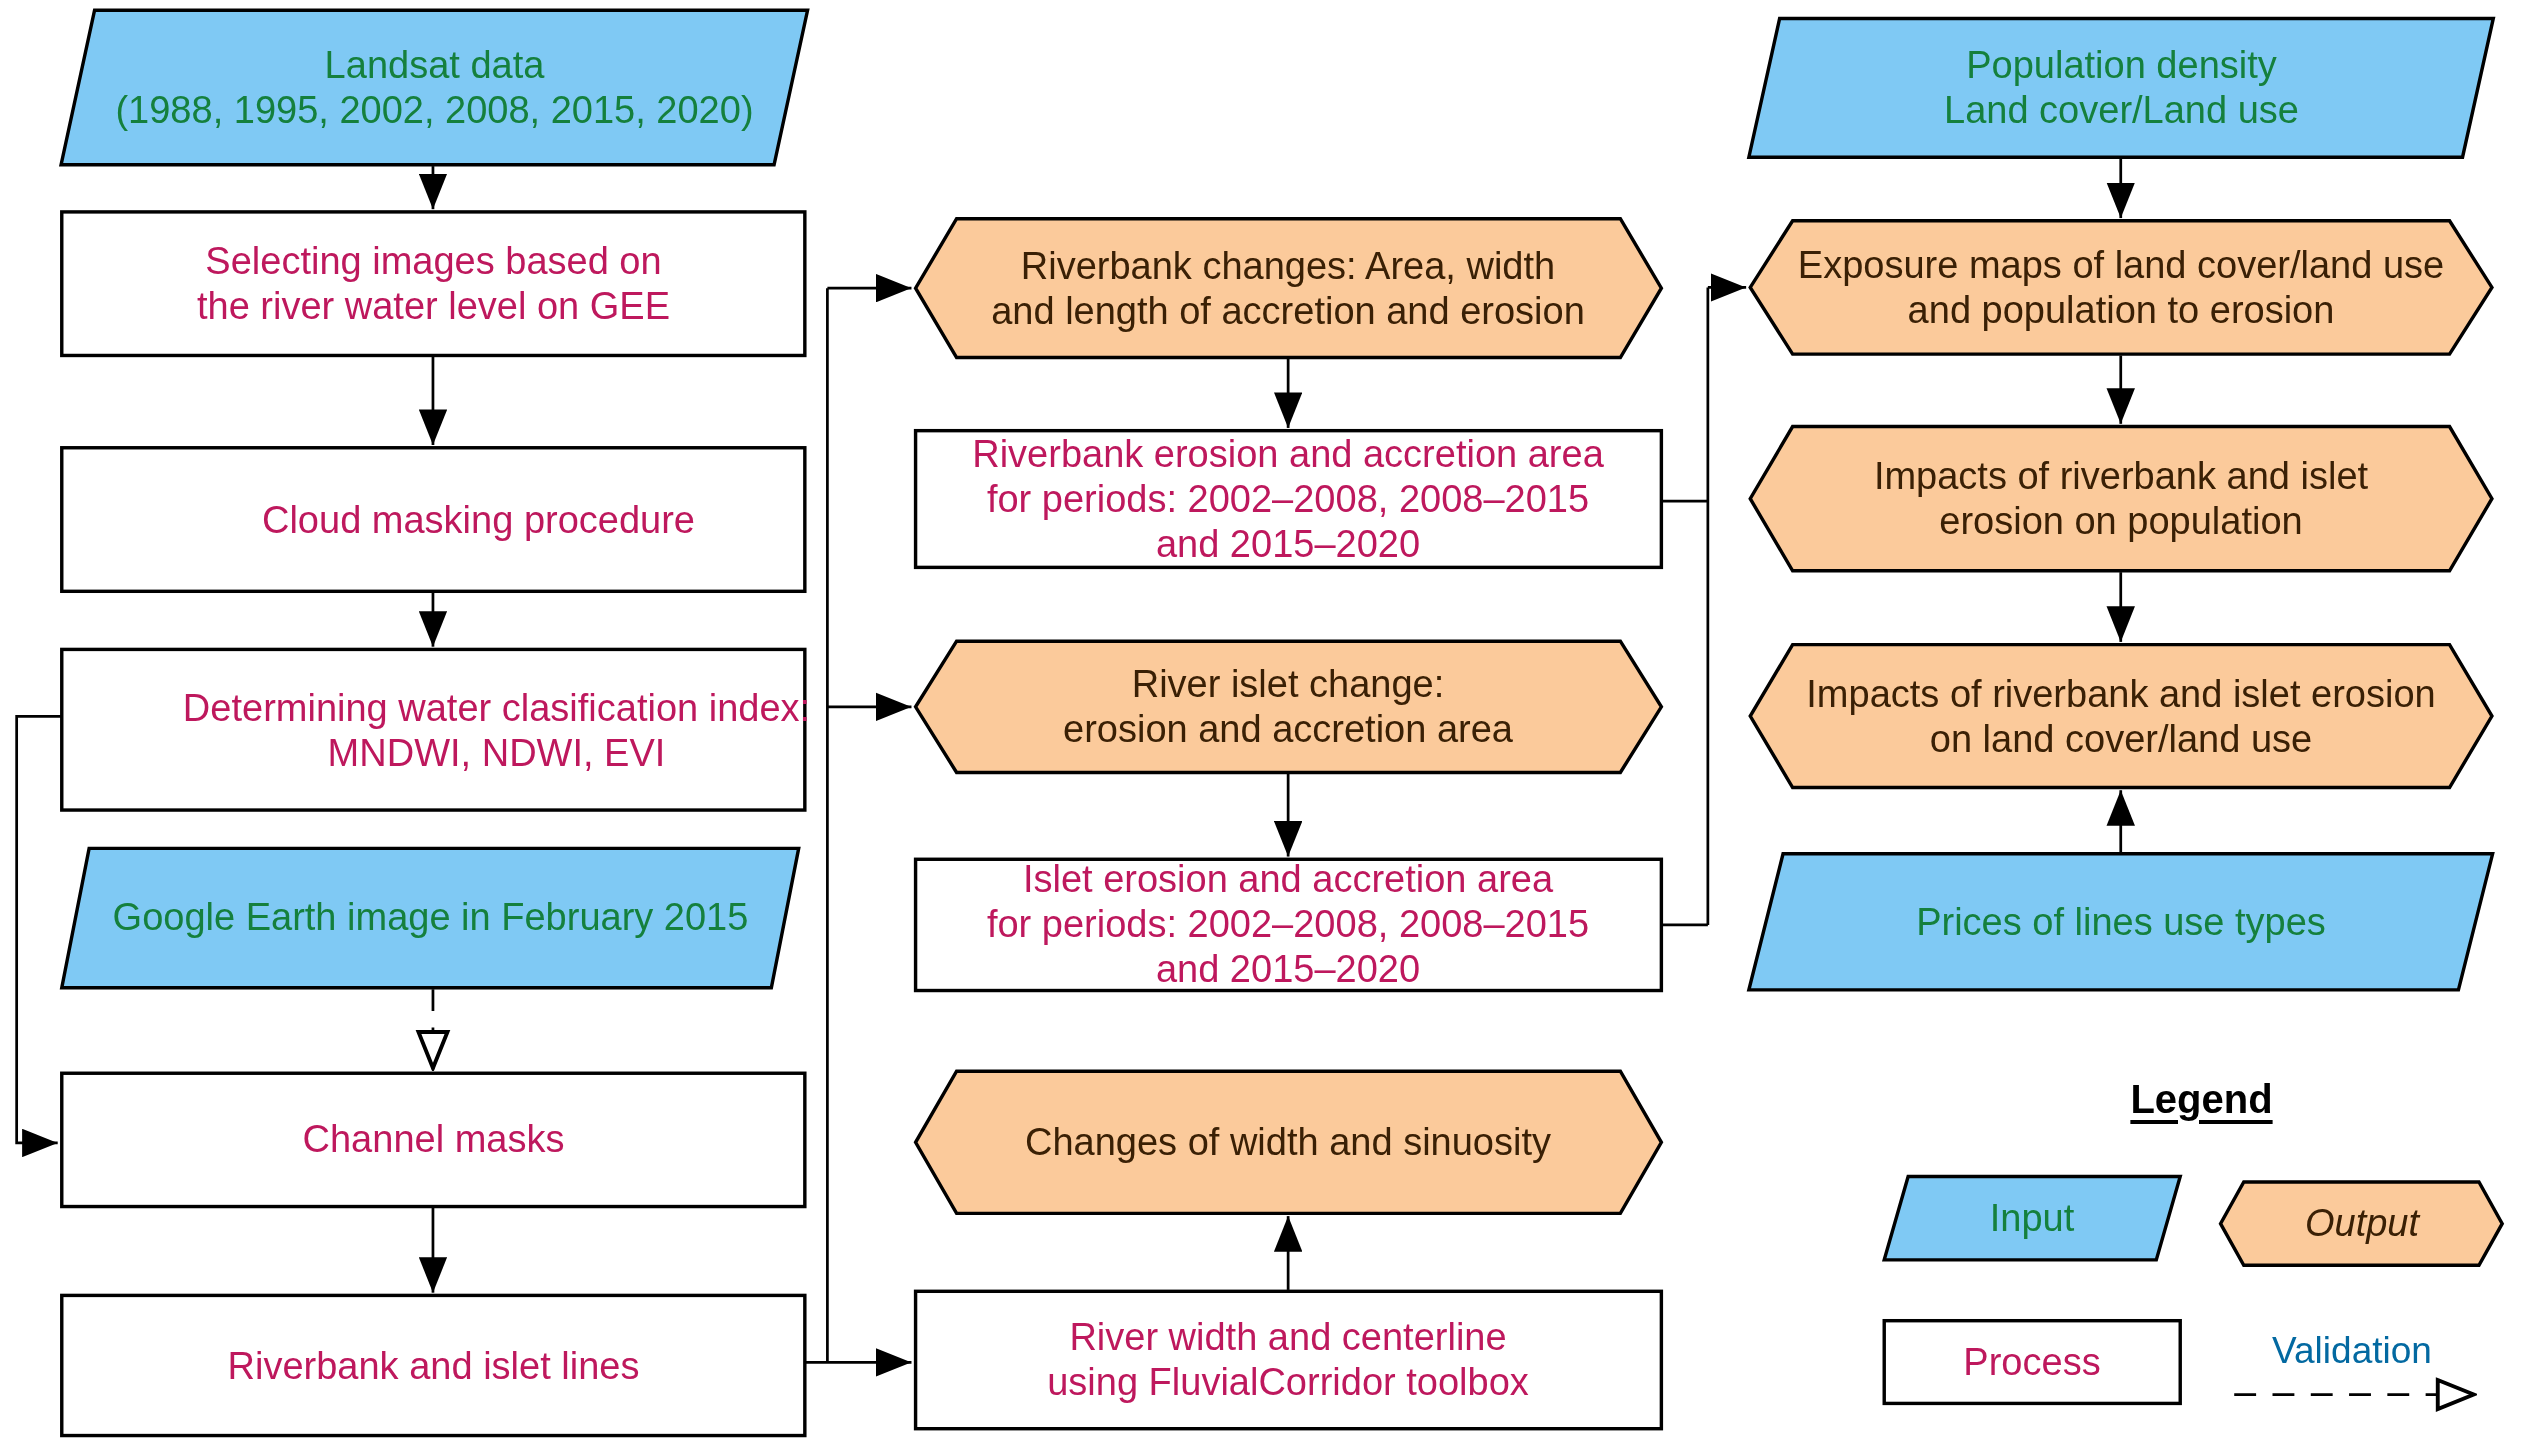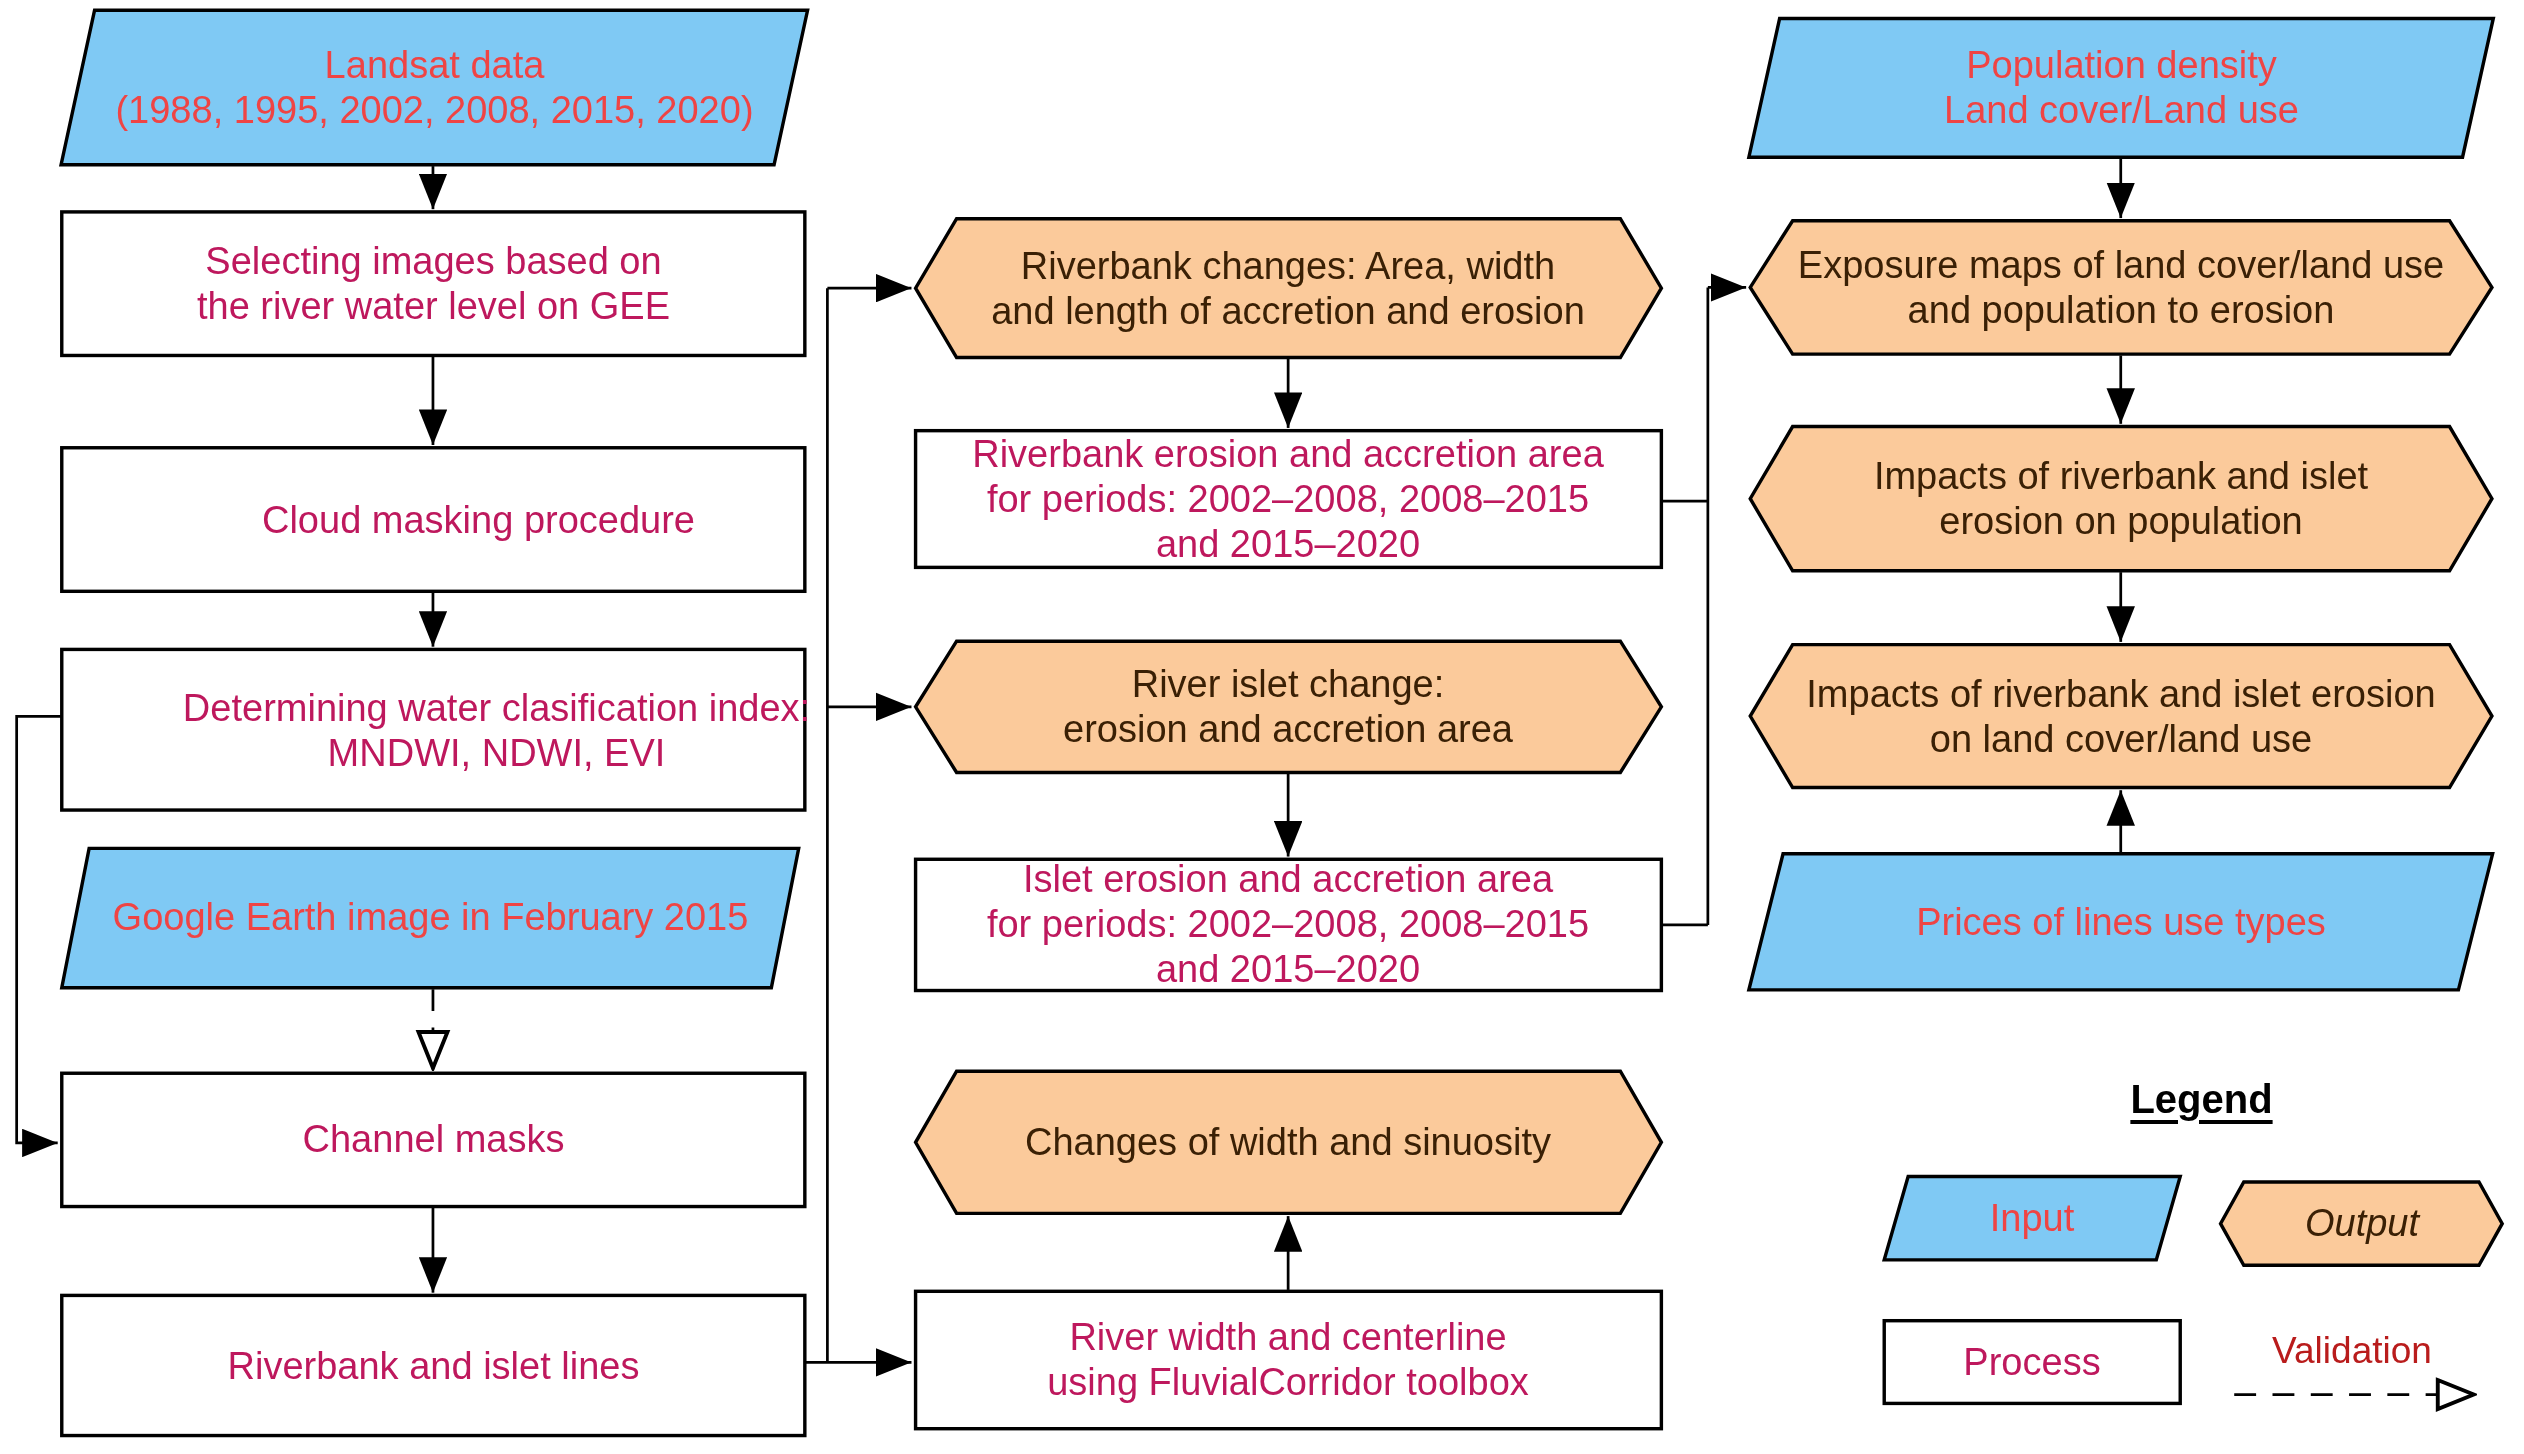--- a/index.html
+++ b/index.html
@@ -17,34 +17,34 @@
   .conn{stroke:#000000;stroke-width:4;fill:none;}
   .conn-dashed{stroke:#000000;stroke-width:4;fill:none;stroke-dasharray:32 24;}
   .node-label{
     position:absolute;
     display:flex;align-items:center;justify-content:center;
     text-align:center;
     white-space:pre-line;
     font-size:38px;line-height:1.18;
     pointer-events:none;
   }
-  .t-input{color:#ef4444;}
+  .t-input{color:#15803d;}
   .t-output{color:#3a2005;}
   .t-process{color:#be185d;}
   .legend-title{
     position:absolute;
     display:flex;align-items:center;justify-content:center;
     font-size:40px;font-weight:bold;color:#000000;
     text-decoration:underline;
     text-underline-offset:6.8px;
   }
   .validation-label{
     position:absolute;
     display:flex;align-items:center;justify-content:center;
-    font-size:37px;color:#b91c1c;text-align:center;
+    font-size:37px;color:#0369a1;text-align:center;
   }
 </style>
 </head>
 <body>
 
 <div id="canvas">
 
   <svg id="shapes" width="2525" height="1454" viewBox="0 0 3693 2127" xmlns="http://www.w3.org/2000/svg">
     <defs>
       <marker id="arrow" viewBox="0 0 10 8" refX="10" refY="4" markerWidth="52" markerHeight="42" markerUnits="userSpaceOnUse" orient="auto">

